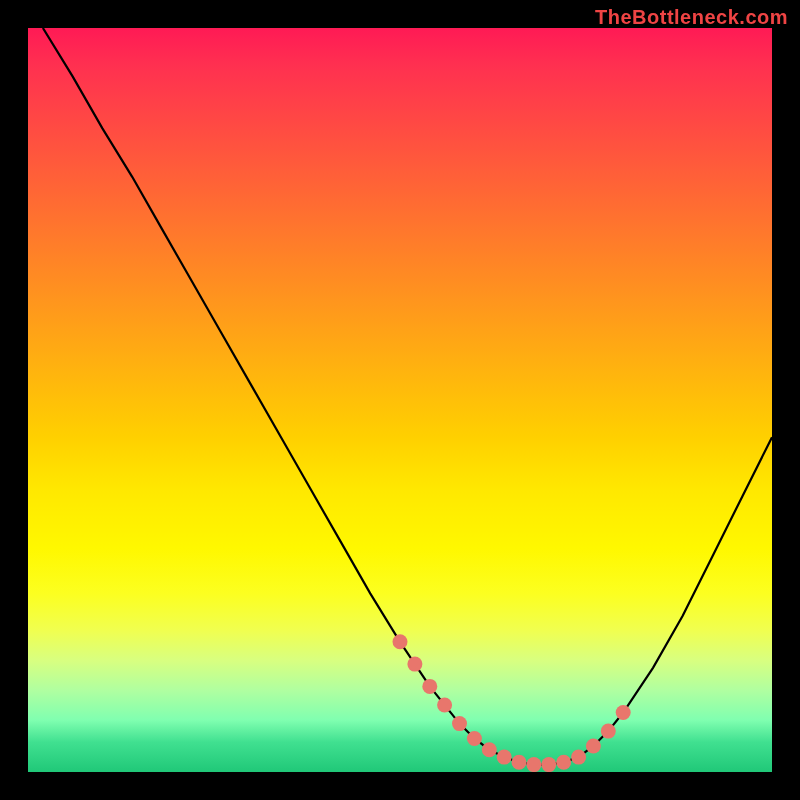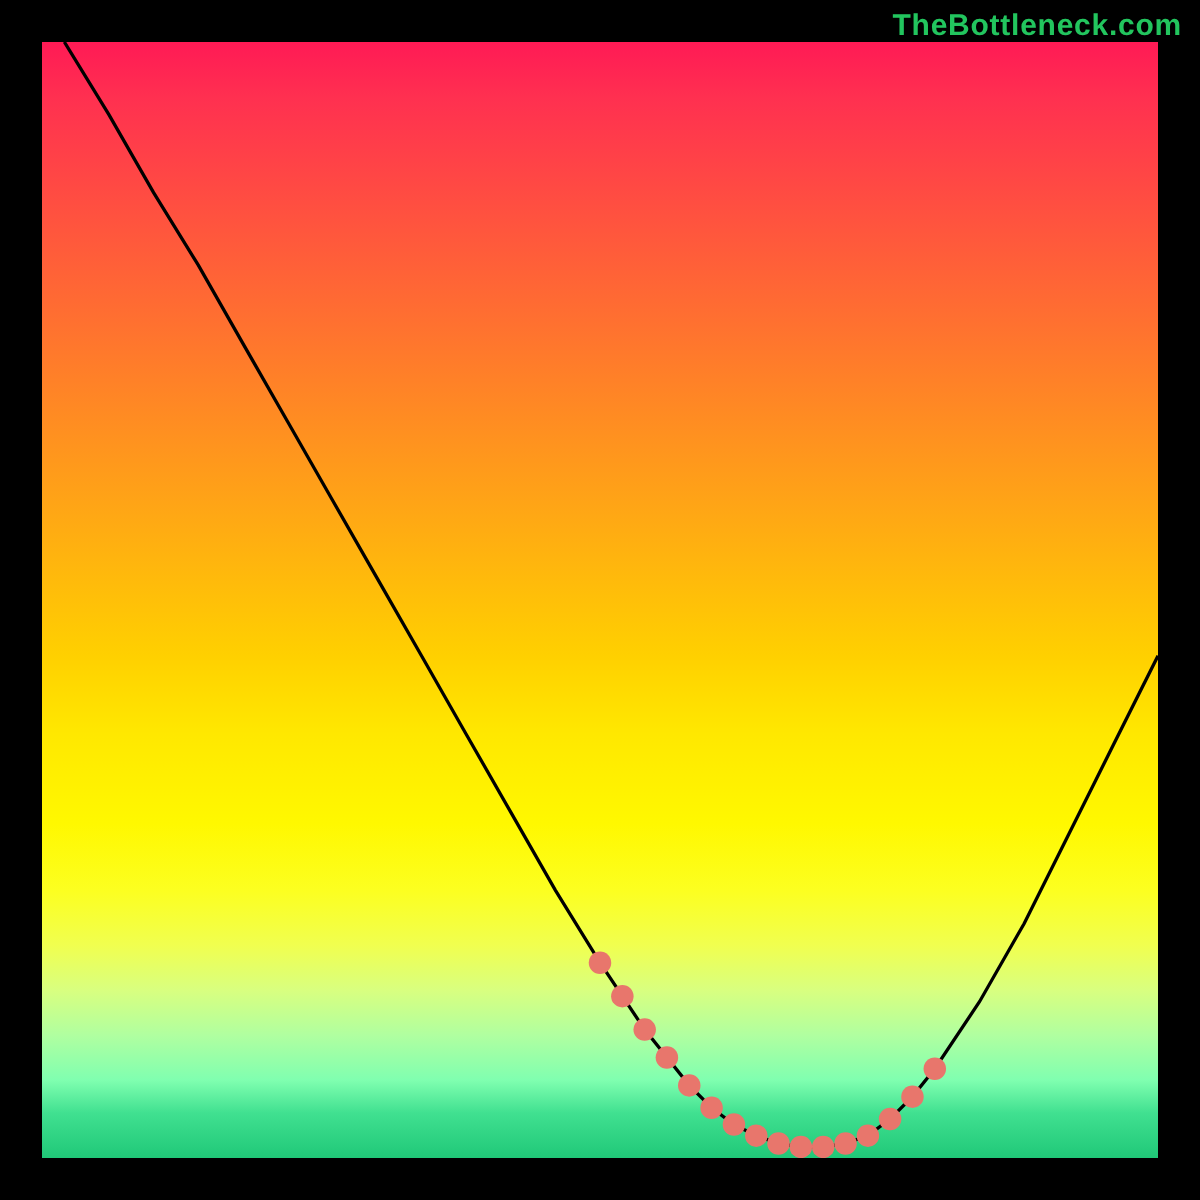--- a/index.html
+++ b/index.html
@@ -14,21 +14,21 @@
   .chart-container {
     position: relative;
     width: 800px;
     height: 800px;
     background: #000;
   }
   .watermark {
     position: absolute;
     top: 6px;
     right: 12px;
-    color: #22c55e;
+    color: #ef4444;
     font-size: 20px;
     font-weight: bold;
     letter-spacing: 0.5px;
     z-index: 10;
   }
   .plot-area {
     position: absolute;
     left: 28px;
     top: 28px;
     width: 744px;

